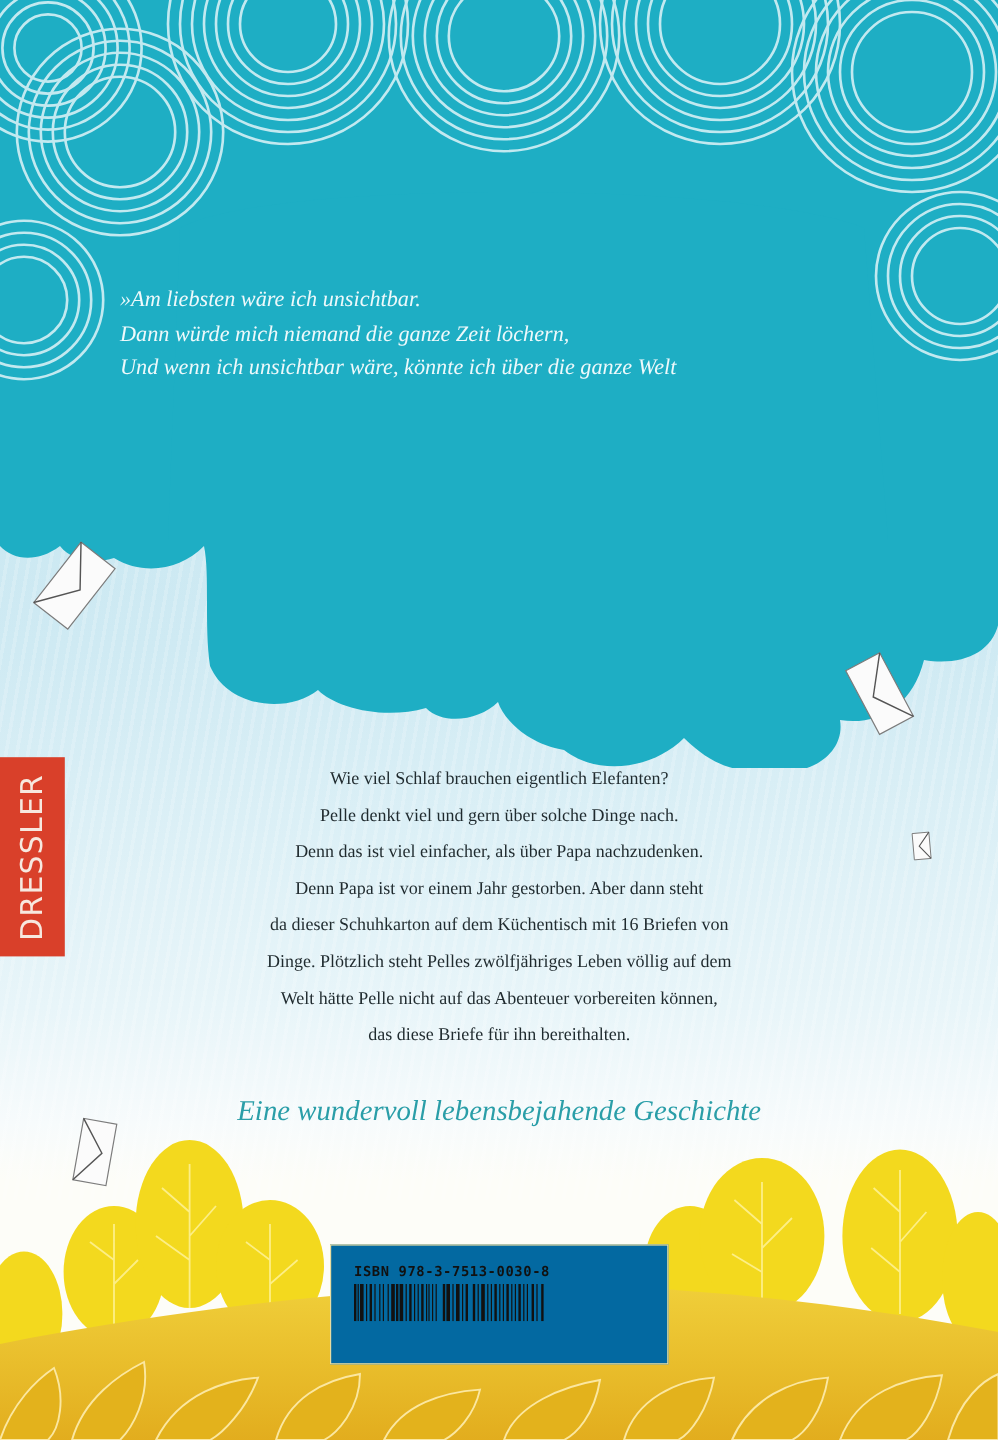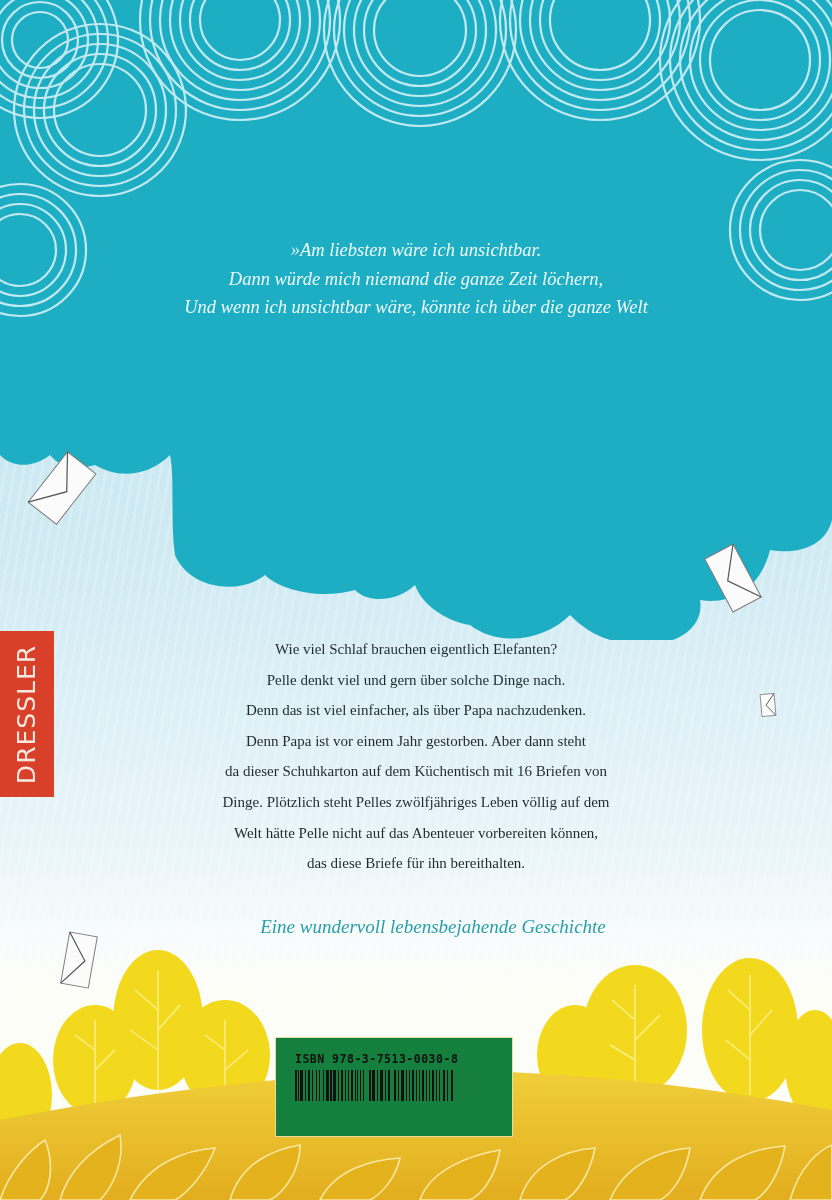--- a/index.html
+++ b/index.html
@@ -10,49 +10,49 @@
     font-family: "DejaVu Serif", "Liberation Serif", serif;
   }
   .sky-texture {
     position: absolute; left: 0; top: 440px; width: 832px; height: 560px;
     background: repeating-linear-gradient(100deg, rgba(255,255,255,0.18) 0 3px, rgba(255,255,255,0) 3px 9px);
     pointer-events: none;
   }
   svg.layer { position: absolute; left: 0; top: 0; }
   .quote {
     position: absolute; left: 100px; top: 236px; width: 632px;
-    text-align: center; color: #eef9fb;
+    text-align: left; color: #eef9fb;
     font-family: "Liberation Serif", serif; font-style: italic;
     font-size: 18.5px; line-height: 28.5px;
   }
   .blurb {
     position: absolute; left: 100px; top: 634px; width: 632px;
     text-align: center; color: #1f2a2e;
     font-family: "Liberation Serif", serif;
     font-size: 15px; line-height: 30.6px;
   }
   .tagline {
-    position: absolute; left: 117px; top: 912px; width: 632px;
+    position: absolute; left: 100px; top: 912px; width: 632px;
     text-align: center; color: #2a9ea8;
     font-family: "Liberation Serif", serif; font-style: italic;
-    font-size: 19px; line-height: 29px;
+    font-size: 24px; line-height: 29px;
   }
   .publisher {
     position: absolute; left: 0; top: 631px; width: 54px; height: 166px;
     background: #d9402a;
     display: flex; align-items: center; justify-content: center;
   }
   .publisher span {
     display: block; transform: rotate(-90deg); white-space: nowrap;
     color: #f7e8df; font-family: "DejaVu Sans", sans-serif;
     font-size: 25px; letter-spacing: 1px;
   }
   .barcode-box {
-    position: absolute; left: 275px; top: 1037px; width: 238px; height: 100px;
-    background: #15803d; border: 1px solid #e8dca0;
+    position: absolute; left: 275px; top: 1037px; width: 282px; height: 100px;
+    background: #0369a1; border: 1px solid #e8dca0;
   }
   .isbn {
     position: absolute; left: 19px; top: 14px;
     font-family: "DejaVu Sans Mono", monospace; font-weight: bold;
     font-size: 11.5px; color: #111; letter-spacing: 0.5px;
   }
   .bars { position: absolute; left: 19px; top: 32px; width: 160px; height: 31px; }
 </style>
 </head>
 <body>

